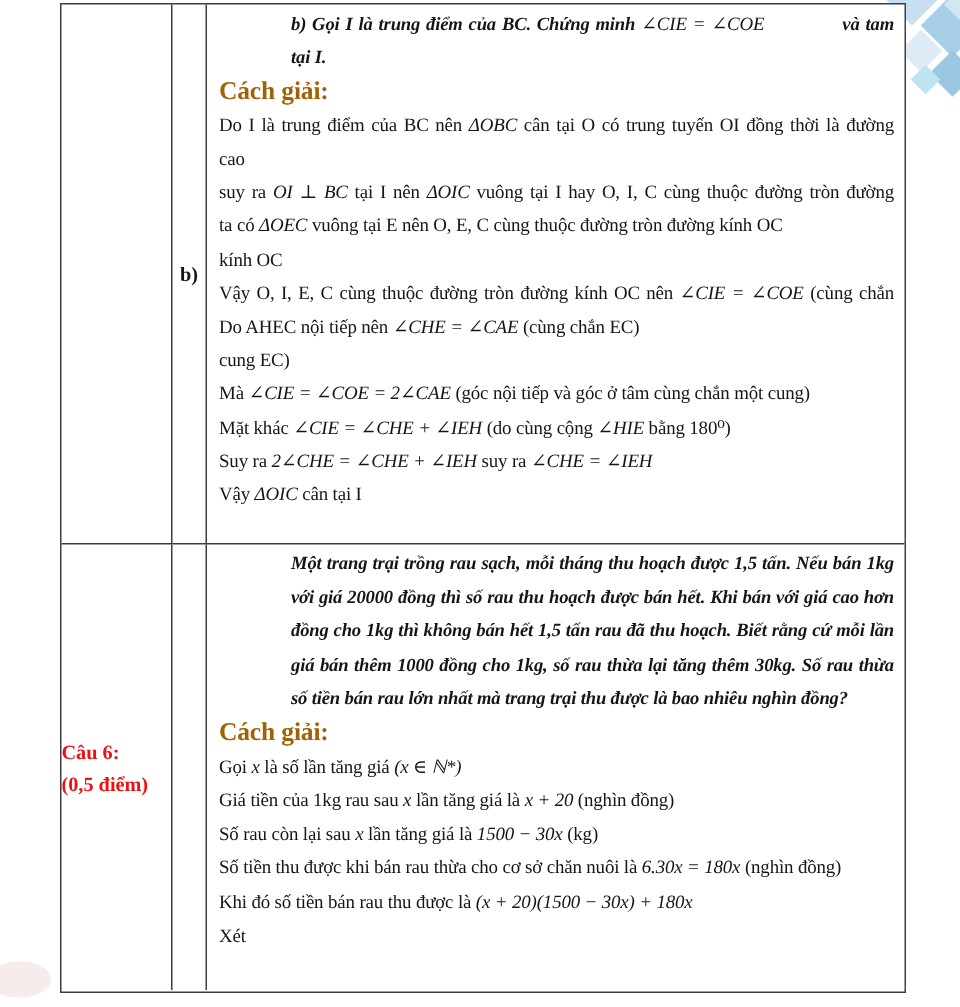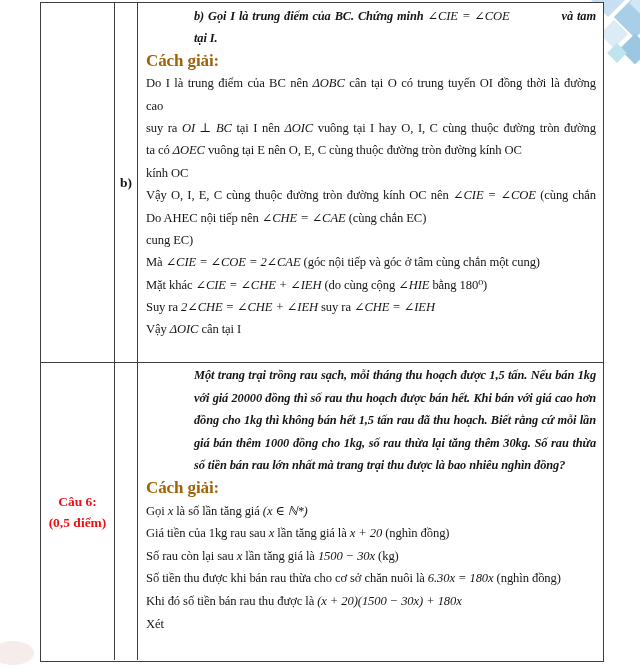--- a/index.html
+++ b/index.html
@@ -25,21 +25,21 @@
   .sheet-table{
     position:absolute;left:40px;top:2px;width:564px;height:660px;
     border:1.6px solid #3e3e3e;box-sizing:border-box;
     background:#ffffff;z-index:1;
   }
   .row{display:flex;box-sizing:border-box;}
   .row-b{height:360px;border-bottom:1.5px solid #3e3e3e;}
   .row-c6{height:297px;}
   .cell{box-sizing:border-box;}
   .c1{width:74px;border-right:1.4px solid #3e3e3e;display:flex;
-      flex-direction:column;align-items:center;justify-content:center;}
+      flex-direction:column;align-items:flex-start;justify-content:center;}
   .c2{width:23px;border-right:1.4px solid #3e3e3e;display:flex;
       align-items:center;justify-content:center;}
   .c3{flex:1;padding:2px 7px 0 8px;overflow:hidden;}
   .row-c6 .c3{padding-top:1px;}
 
   .part-label{font-weight:bold;font-size:13.5px;}
   .qlabel{color:#ee1113;font-weight:bold;font-size:13.5px;line-height:21px;text-align:center;}
 
   
   .line{line-height:22.4px;height:22.4px;font-size:12.6px;

